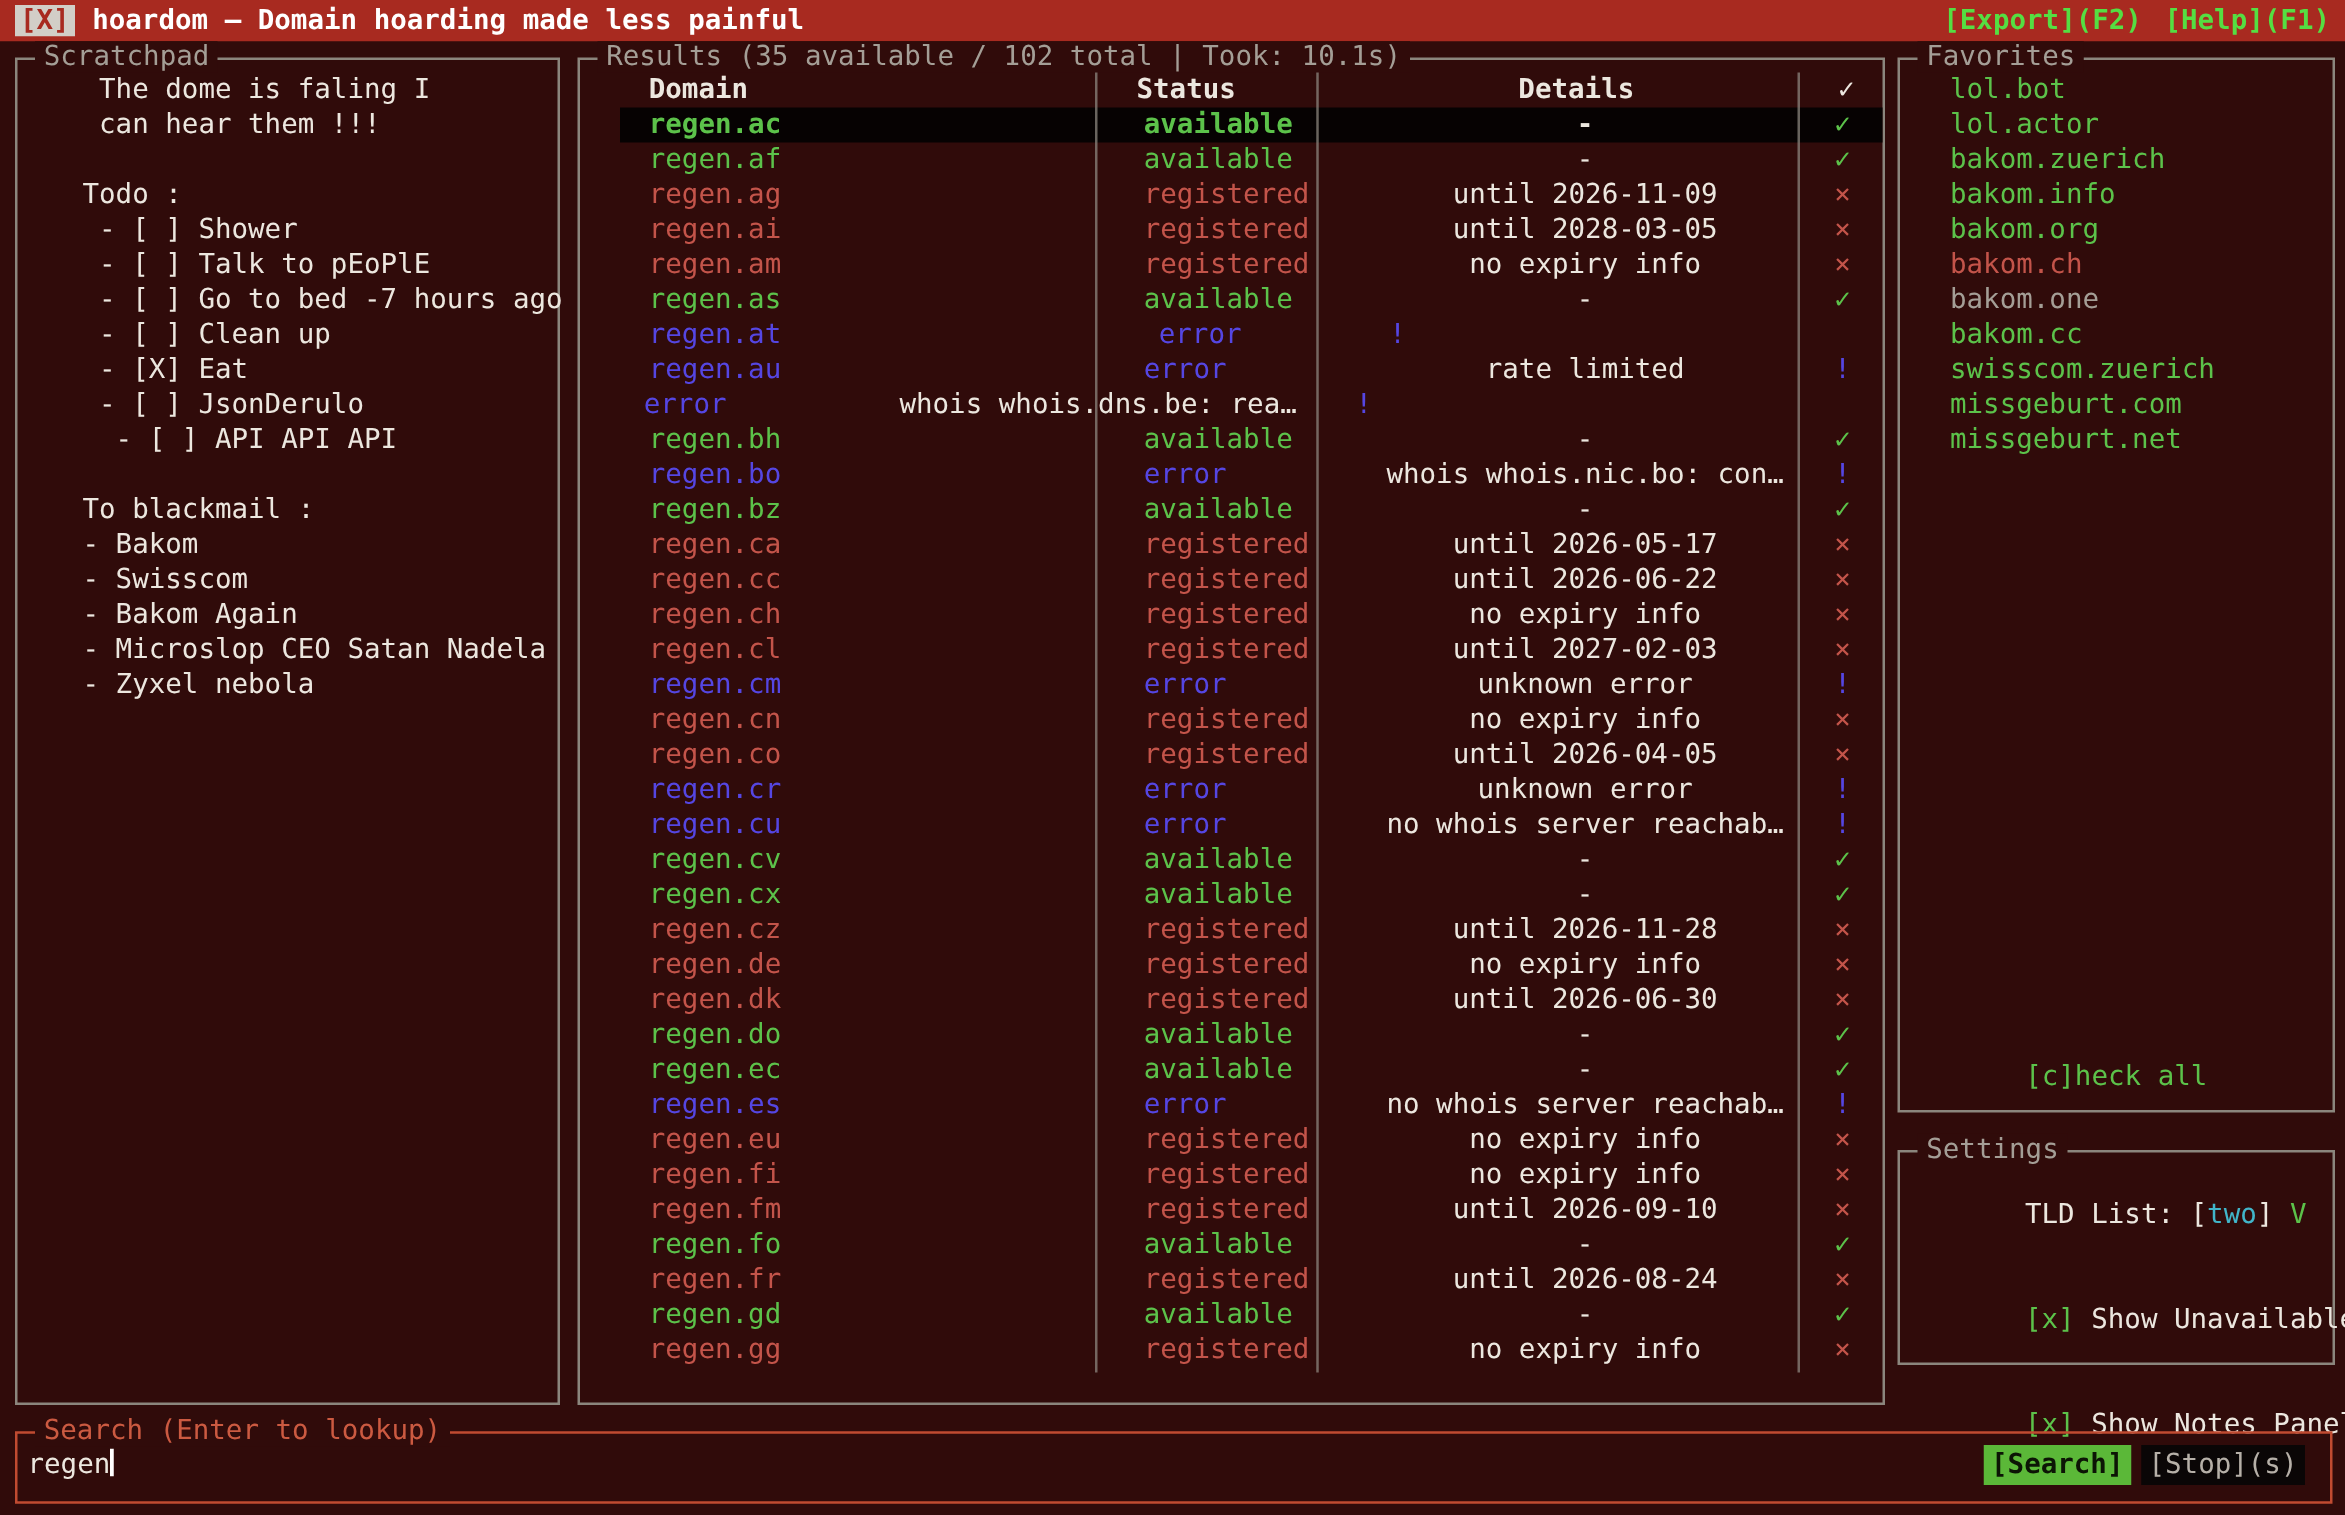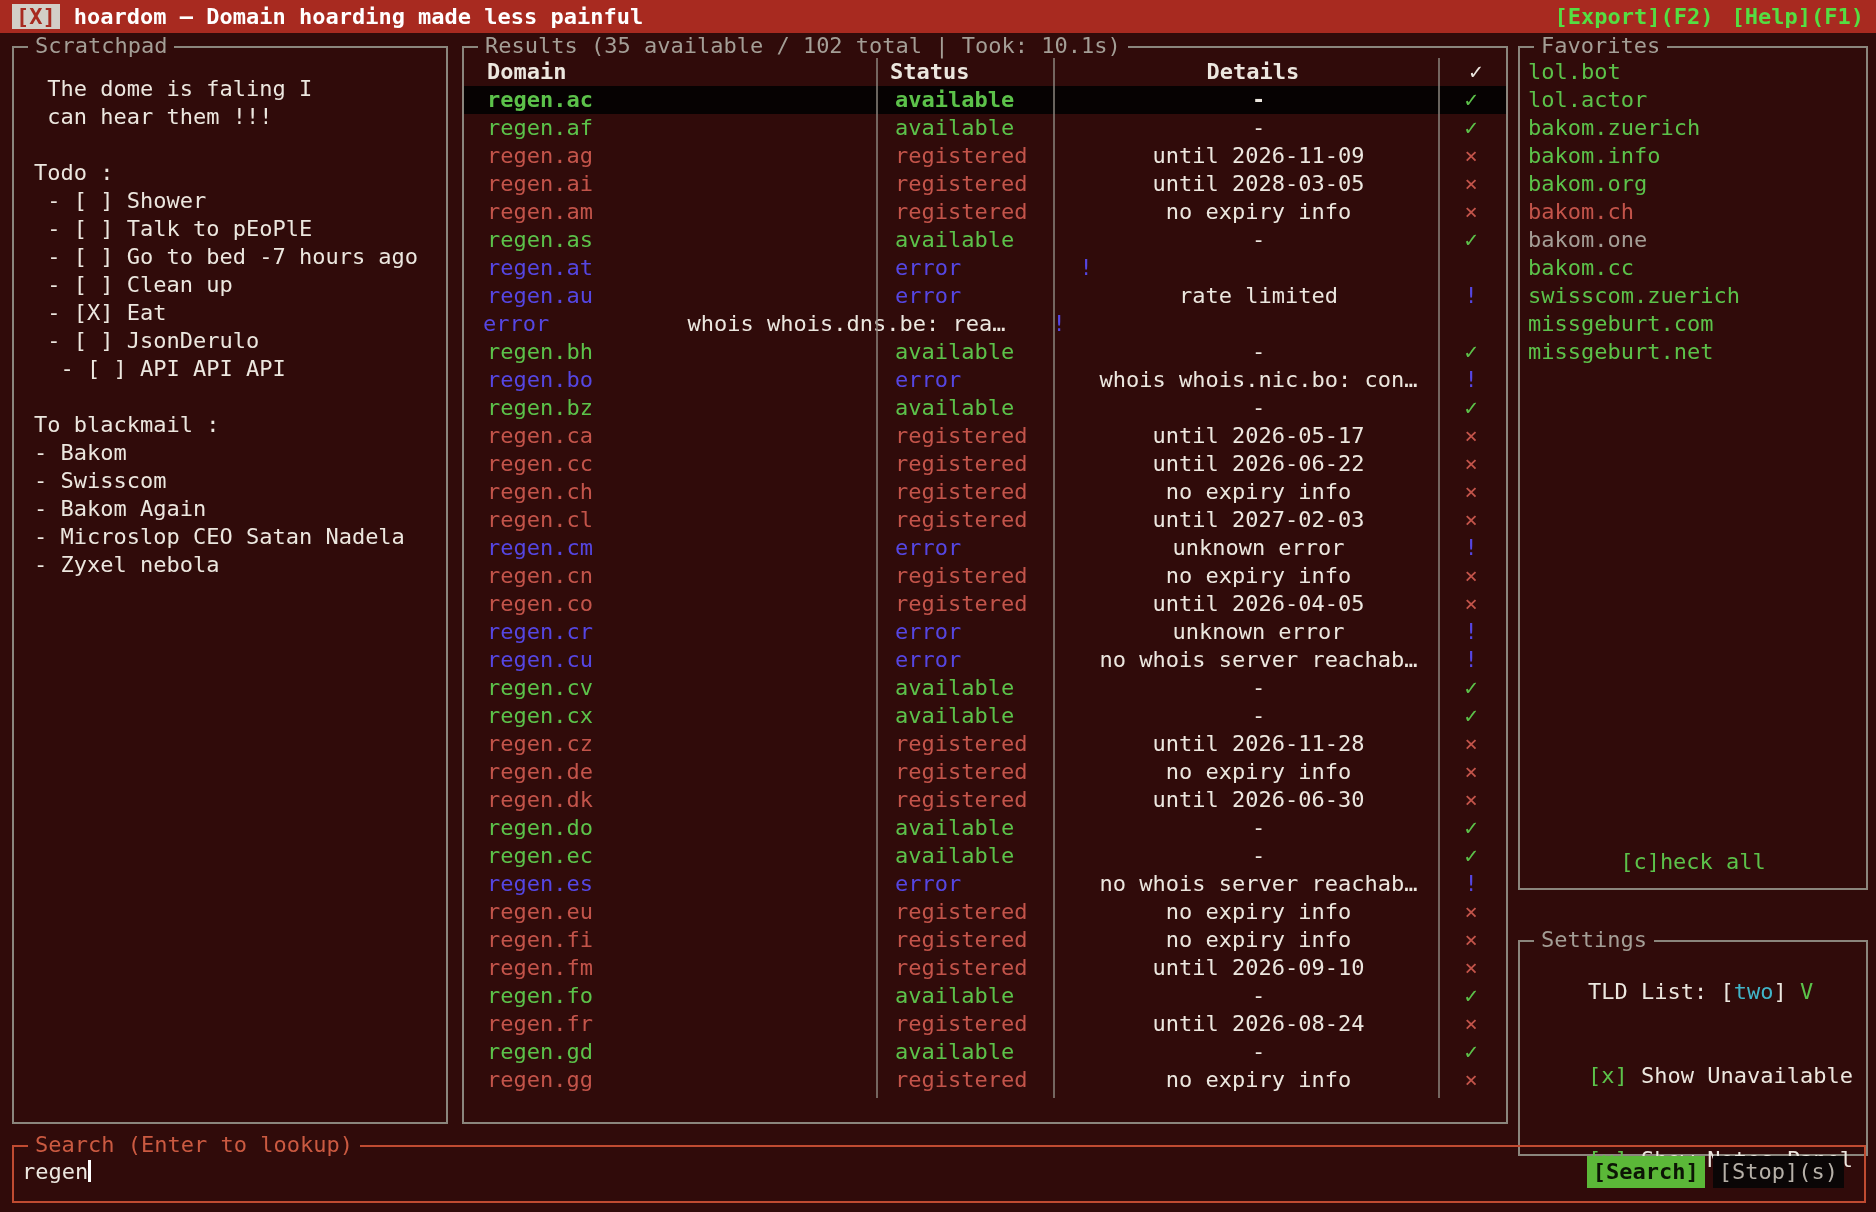--- a/index.html
+++ b/index.html
@@ -20,31 +20,30 @@
   .topbar{
     position:absolute; left:0; top:0; width:1876px; height:33px;
     background:var(--topbar-bg); display:flex; align-items:center;
     padding:0 12px; gap:14px; font-weight:bold;
   }
   .topbar .chip{ background:var(--chip-bg); color:var(--topbar-bg); padding:0 4px; cursor:pointer;}
   .topbar .title{ color:#fff; }
   .topbar-right{ margin-left:auto; display:flex; gap:18px; color:var(--bright-green);}
   .topbar-right span{cursor:pointer;}
   
-  .panel{ position:absolute; border:2px solid var(--border); }
+  .panel{ position:absolute; border:2px solid var(--border);padding-left:32px; }
   .panel-title{
     position:absolute; top:-15px; left:14px; background:var(--bg);
     padding:0 7px; color:var(--muted); white-space:pre;
   }
   
   #scratchpad{ left:12px; top:46px; width:436px; height:1078px; }
   #scratch-text{
     font:inherit; color:var(--text); white-space:pre; line-height:28px;
     padding:10px 0 0 20px;
-    margin-top:17px;
   }
   
   #results{ left:462px; top:46px; width:1046px; height:1078px; }
   .rheader,.row{ display:flex; height:28px; line-height:28px; white-space:pre; }
   .rheader{ margin-top:10px; font-weight:bold; color:var(--text);gap:29px; }
   .cell{ overflow:hidden; }
   .c-domain{ width:412px; padding-left:23px; }
   .c-status{ width:177px; padding-left:19px; }
   .c-details{ width:385px; padding-left:26px; color:var(--text);text-align:center; }
   .c-mark{ width:66px; text-align:center; }
@@ -62,21 +61,21 @@
   #favorites{ left:1518px; top:46px; width:350px; height:844px; }
   #favlist{ padding:10px 0 0 8px; line-height:28px; white-space:pre; }
   .fav-available{ color:var(--green); cursor:pointer;}
   .fav-registered{ color:var(--red); cursor:pointer;}
   .fav-unknown{ color:var(--muted); cursor:pointer;}
   #check-all{
     position:absolute; bottom:14px; left:0; width:100%;
     text-align:center; color:var(--green); cursor:pointer;
   }
   
-  #settings{ left:1518px; top:920px; width:350px; height:216px;margin-top:20px; }
+  #settings{ left:1518px; top:920px; width:350px; height:172px; }
   .set-line{ padding-left:15px; line-height:28px; white-space:pre; }
   .set-line:first-of-type{ margin-top:8px; }
   .cyan{ color:var(--cyan); }
   .grn{ color:var(--green); }
   .cb-box{ color:var(--green); cursor:pointer; }
   
   #search{ left:12px; top:1145px; width:1854px; height:58px; border-color:var(--search-border); }
   #search .panel-title{ color:var(--search-title); }
   #search-value{ position:absolute; left:8px; top:12px; white-space:pre; }
   .caret{ display:inline-block; width:3px; height:22px; background:#fff; vertical-align:-3px; }

